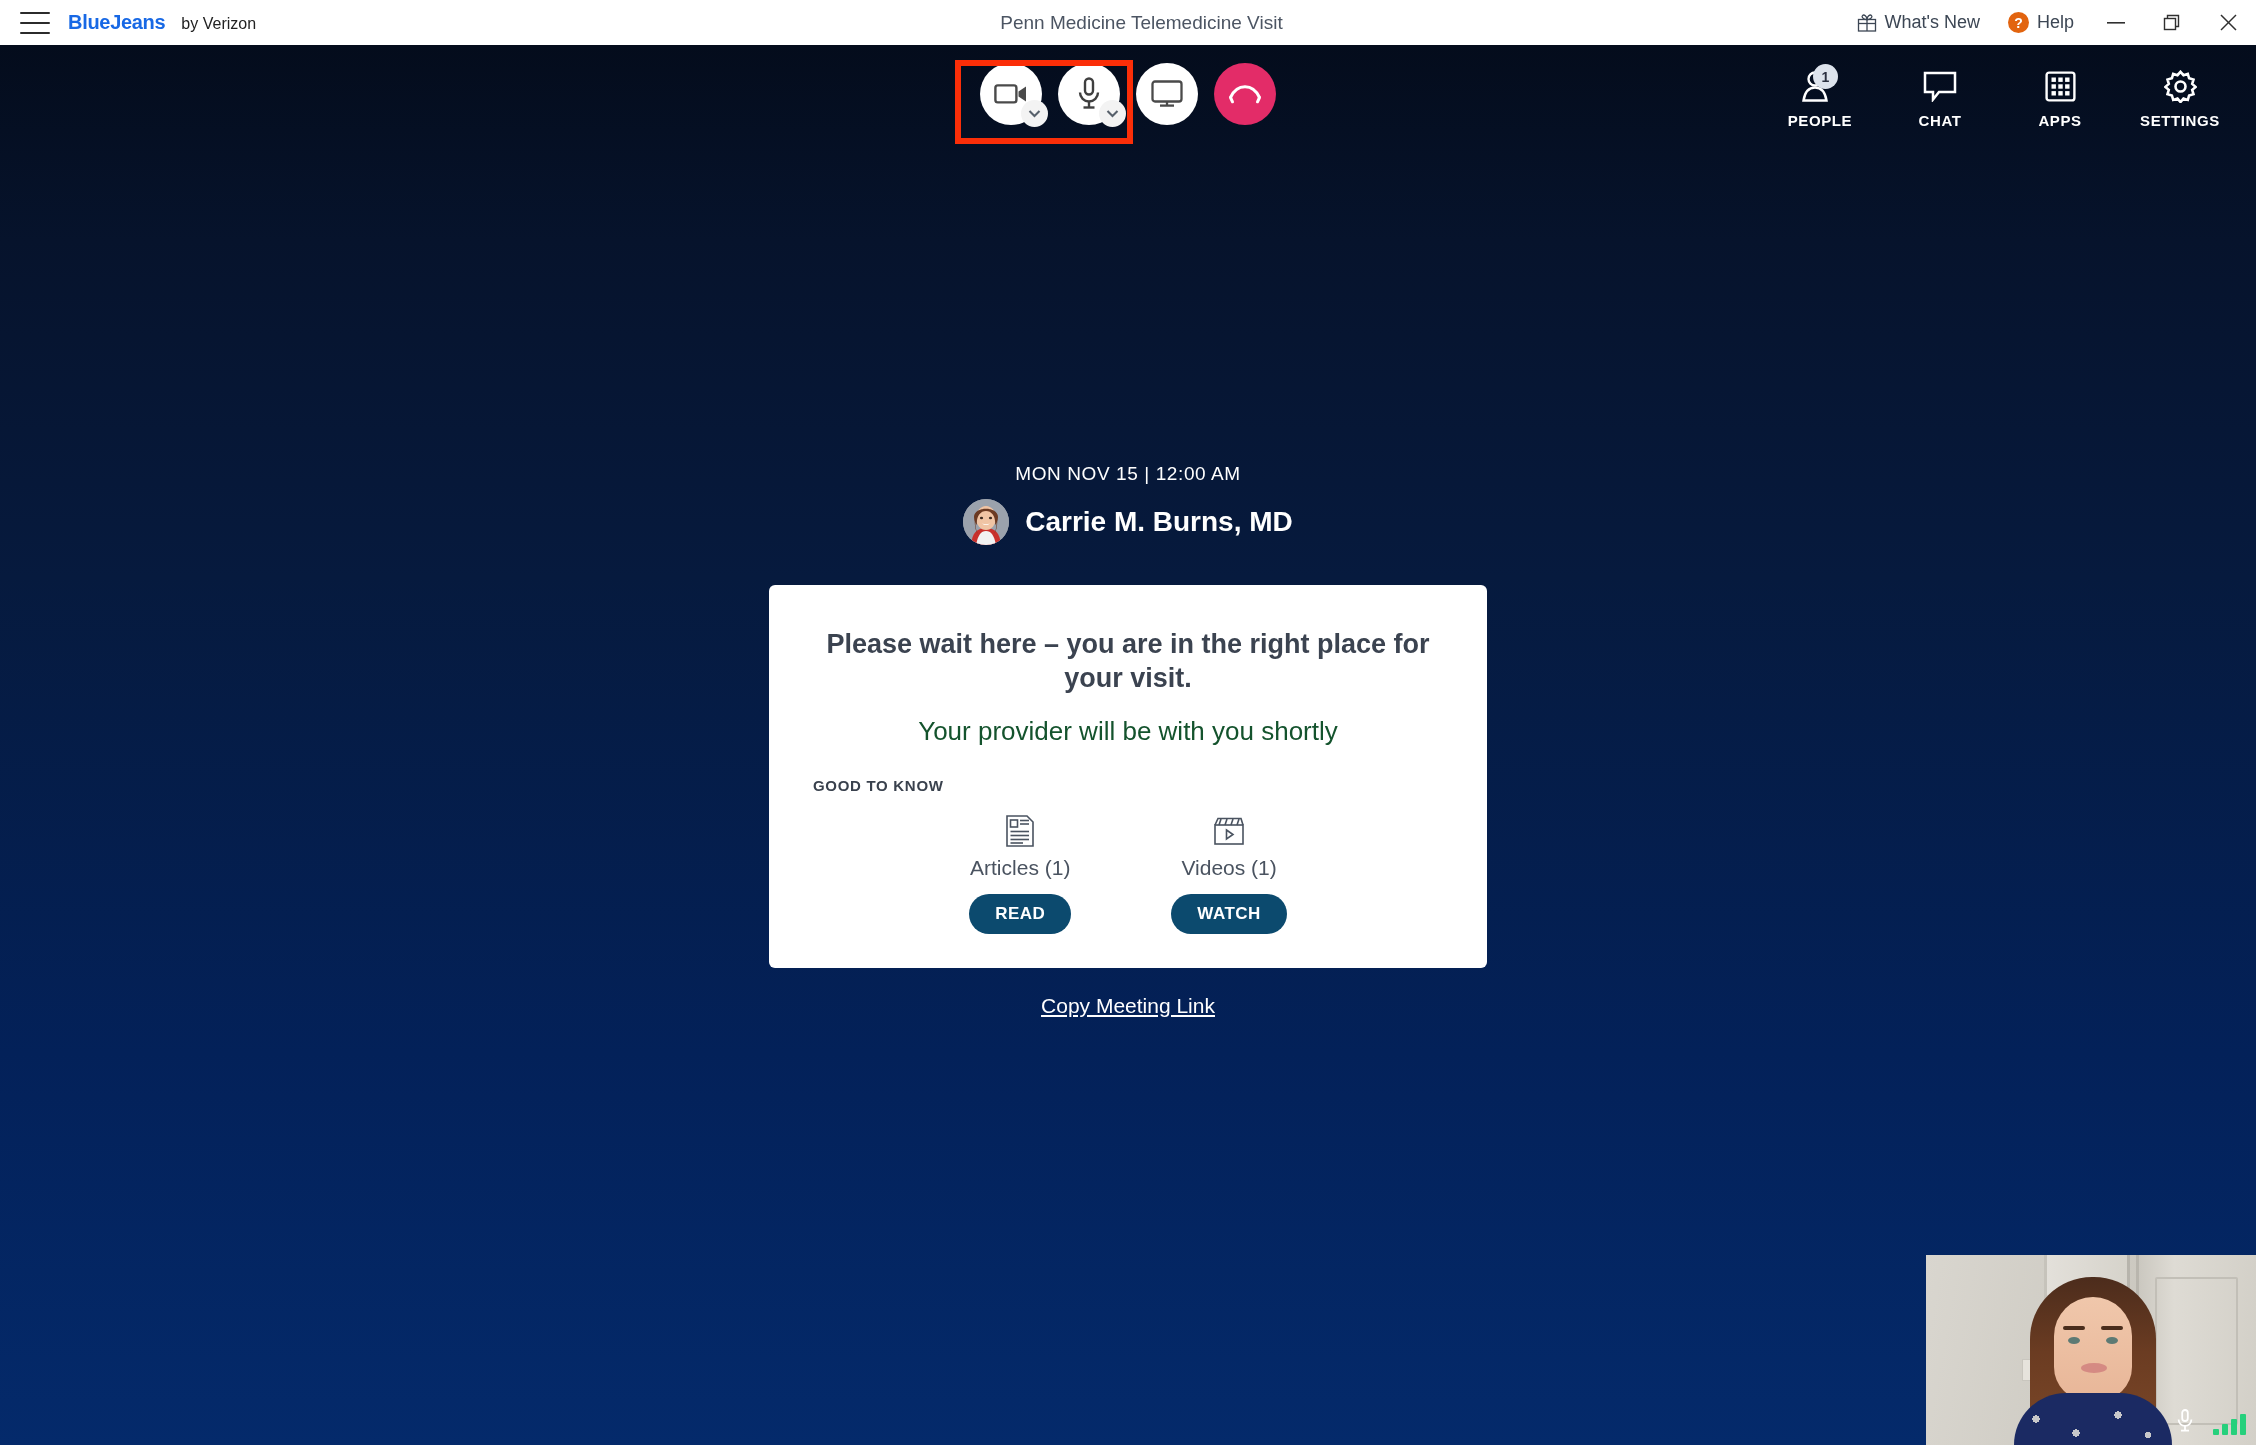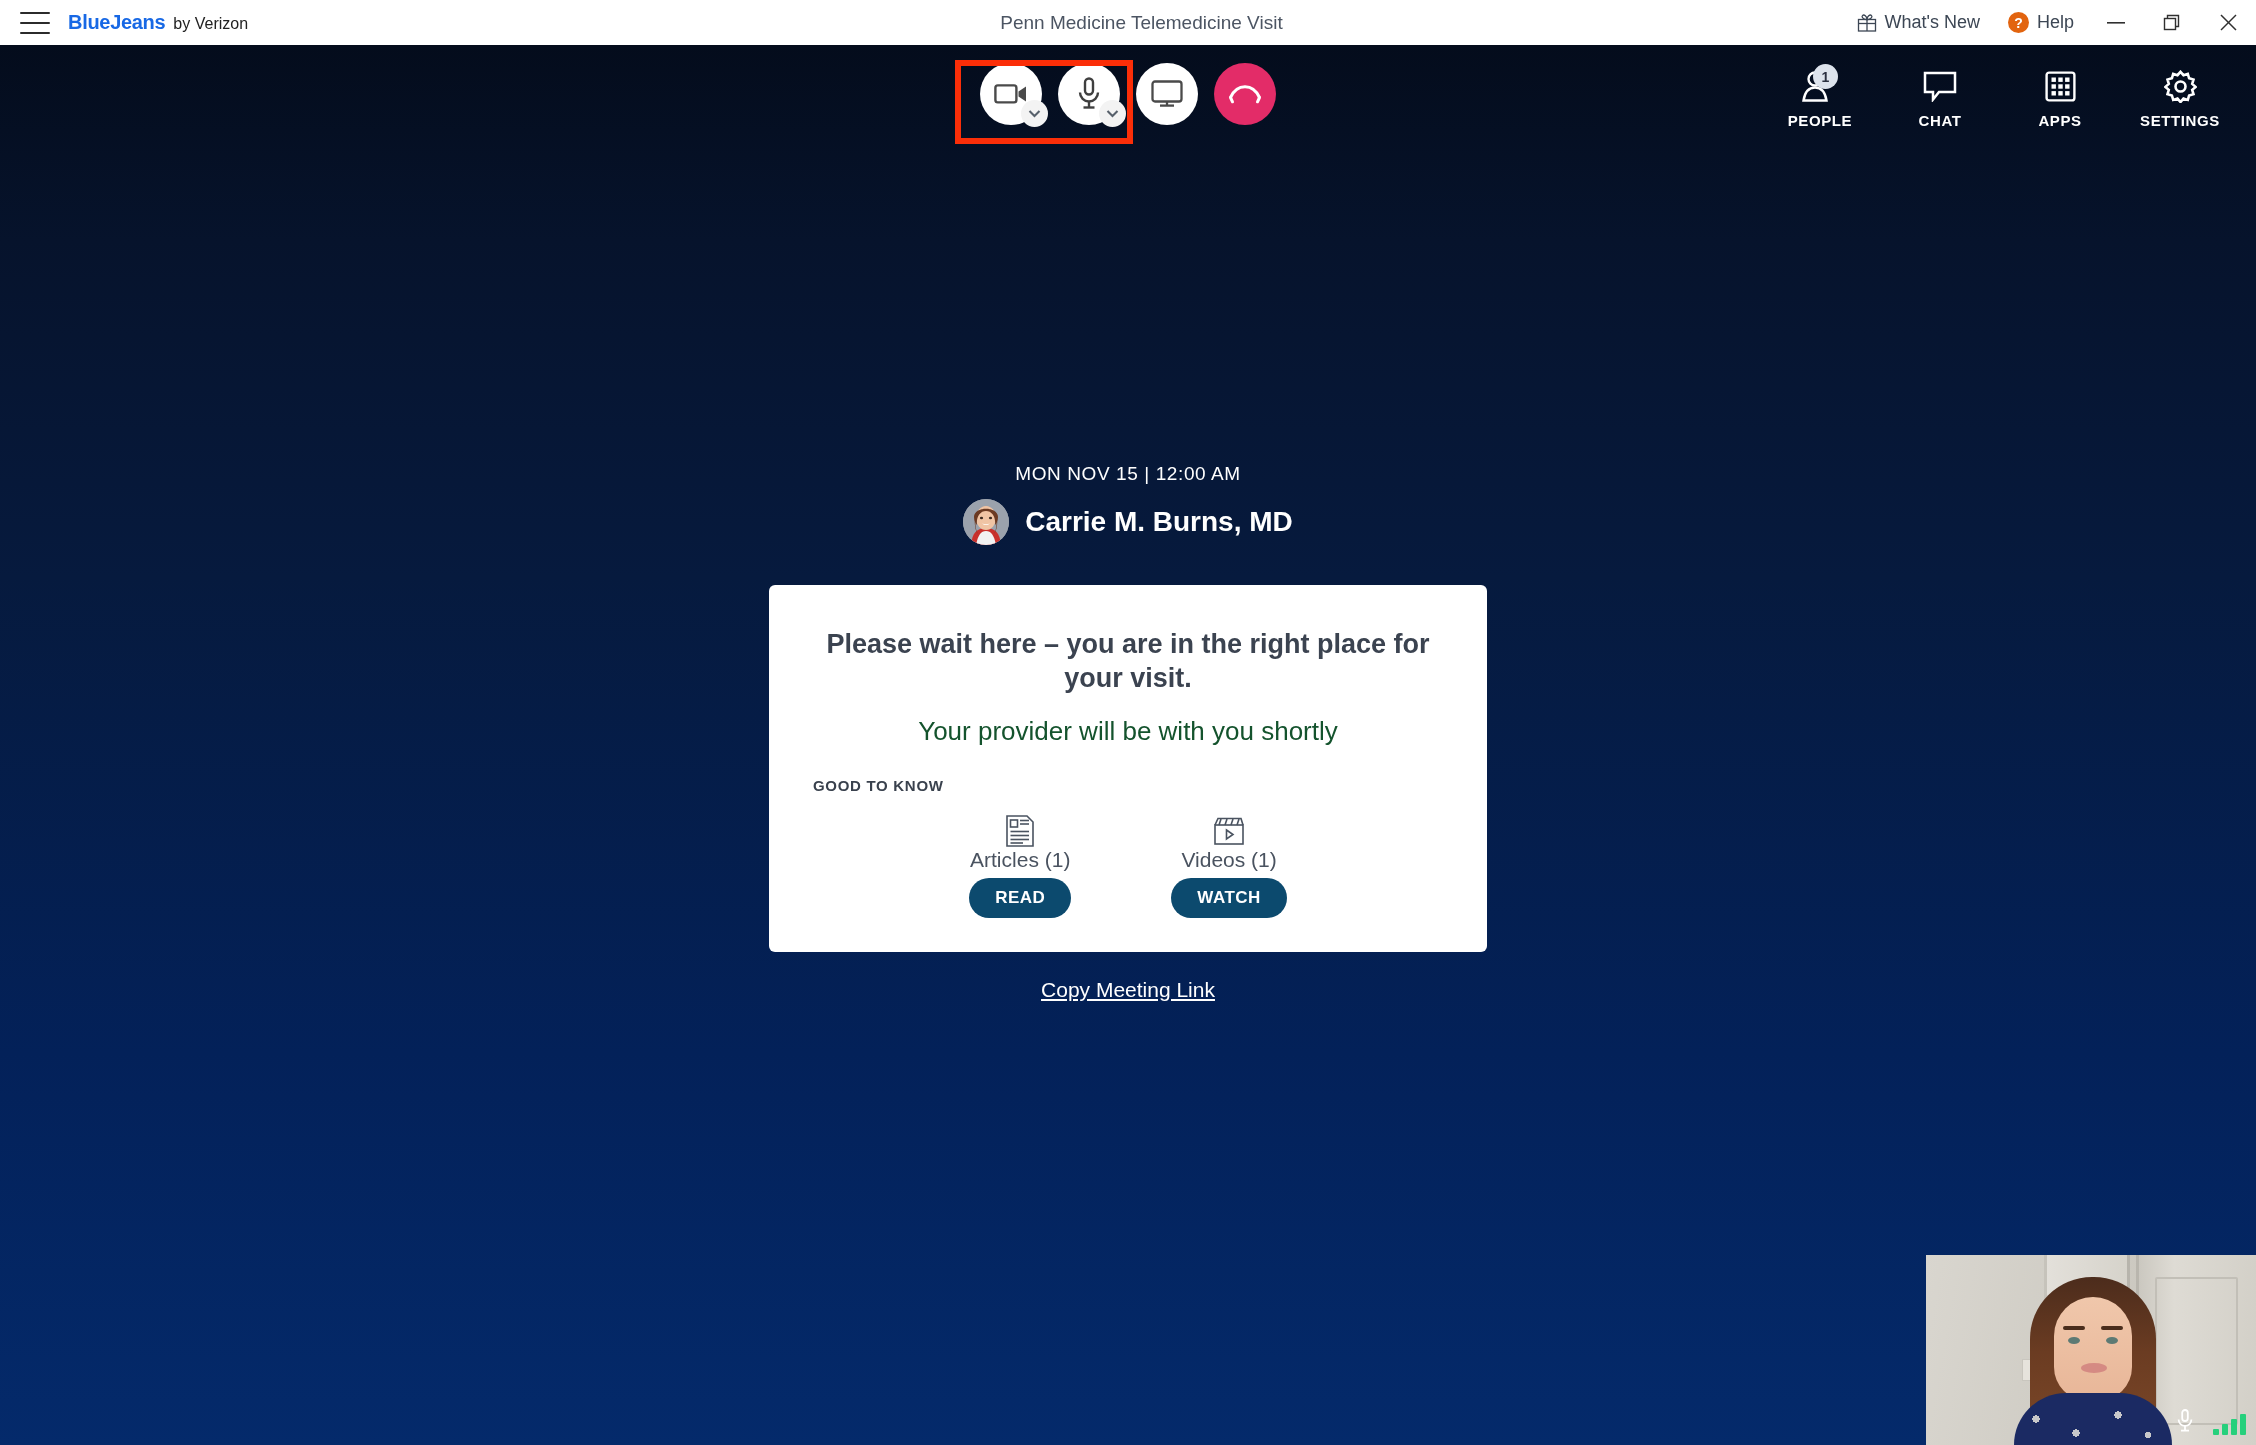--- a/index.html
+++ b/index.html
@@ -18,21 +18,21 @@
     display: flex; align-items: center;
     z-index: 40;
   }
   .hamburger {
     width: 30px; height: 22px;
     margin-left: 20px; margin-right: 18px;
     display: flex; flex-direction: column; justify-content: space-between;
     cursor: pointer;
   }
   .hamburger span { display: block; height: 2px; background: #2b2b2b; border-radius: 1px; }
-  .brand { display: flex; align-items: baseline; gap: 8px; font-size: 20px; }
+  .brand { display: flex; align-items: baseline; gap: 16px; font-size: 20px; }
   .brand-blue { color: #1768e5; font-weight: 700; letter-spacing: -0.3px; }
   .brand-by { color: #222; font-size: 16px; font-weight: 400; }
   .win-title {
     position: absolute; left: 0; right: 0; top: 0; height: 45px;
     display: flex; align-items: center; justify-content: center;
     font-size: 19px; color: #4c5563; pointer-events: none; padding-left: 27px;
   }
   .tb-right {
     position: absolute; right: 0; top: 0; height: 45px;
     display: flex; align-items: center; gap: 0;
@@ -130,21 +130,21 @@
     text-align: center; line-height: 1.27;
   }
   .card-sub {
     font-size: 26px; color: #14532d; text-align: center; margin-top: 20px;
   }
   .gtk {
     font-size: 15px; font-weight: 700; color: #39414d;
     letter-spacing: 0.7px; margin-top: 30px;
   }
   .tiles { display: flex; justify-content: center; gap: 100px; margin-top: 20px; }
-  .tile { display: flex; flex-direction: column; align-items: center; gap: 0; }
+  .tile { display: flex; flex-direction: column; align-items: center; gap: 8px; }
   .tile-ico { height: 34px; display: flex; align-items: center; }
   .tile-label { font-size: 21px; color: #4a5360; }
   .pill {
     margin-top: 6px; background: #0c4a6e; color: #ffffff;
     font-size: 17px; font-weight: 700; letter-spacing: 0.5px;
     border: none; border-radius: 20px; padding: 10px 26px; cursor: pointer;
   }
   .copy-link {
     margin-top: 26px; color: #ffffff; font-size: 21px;
     text-decoration: underline; cursor: pointer;

